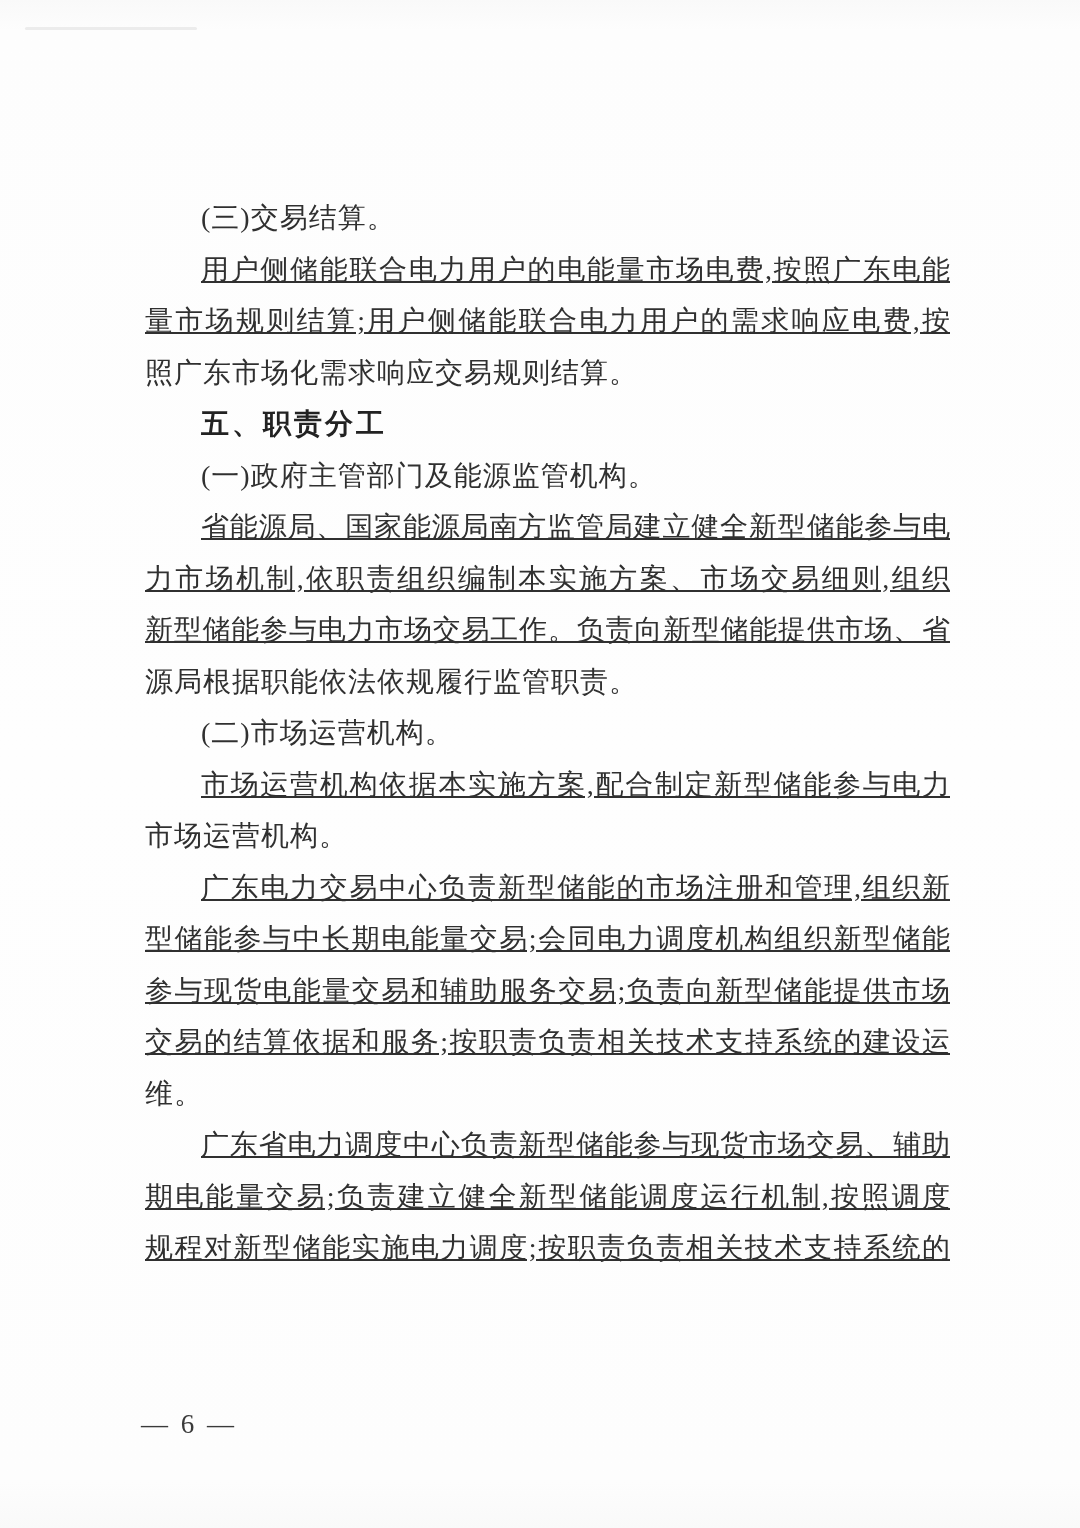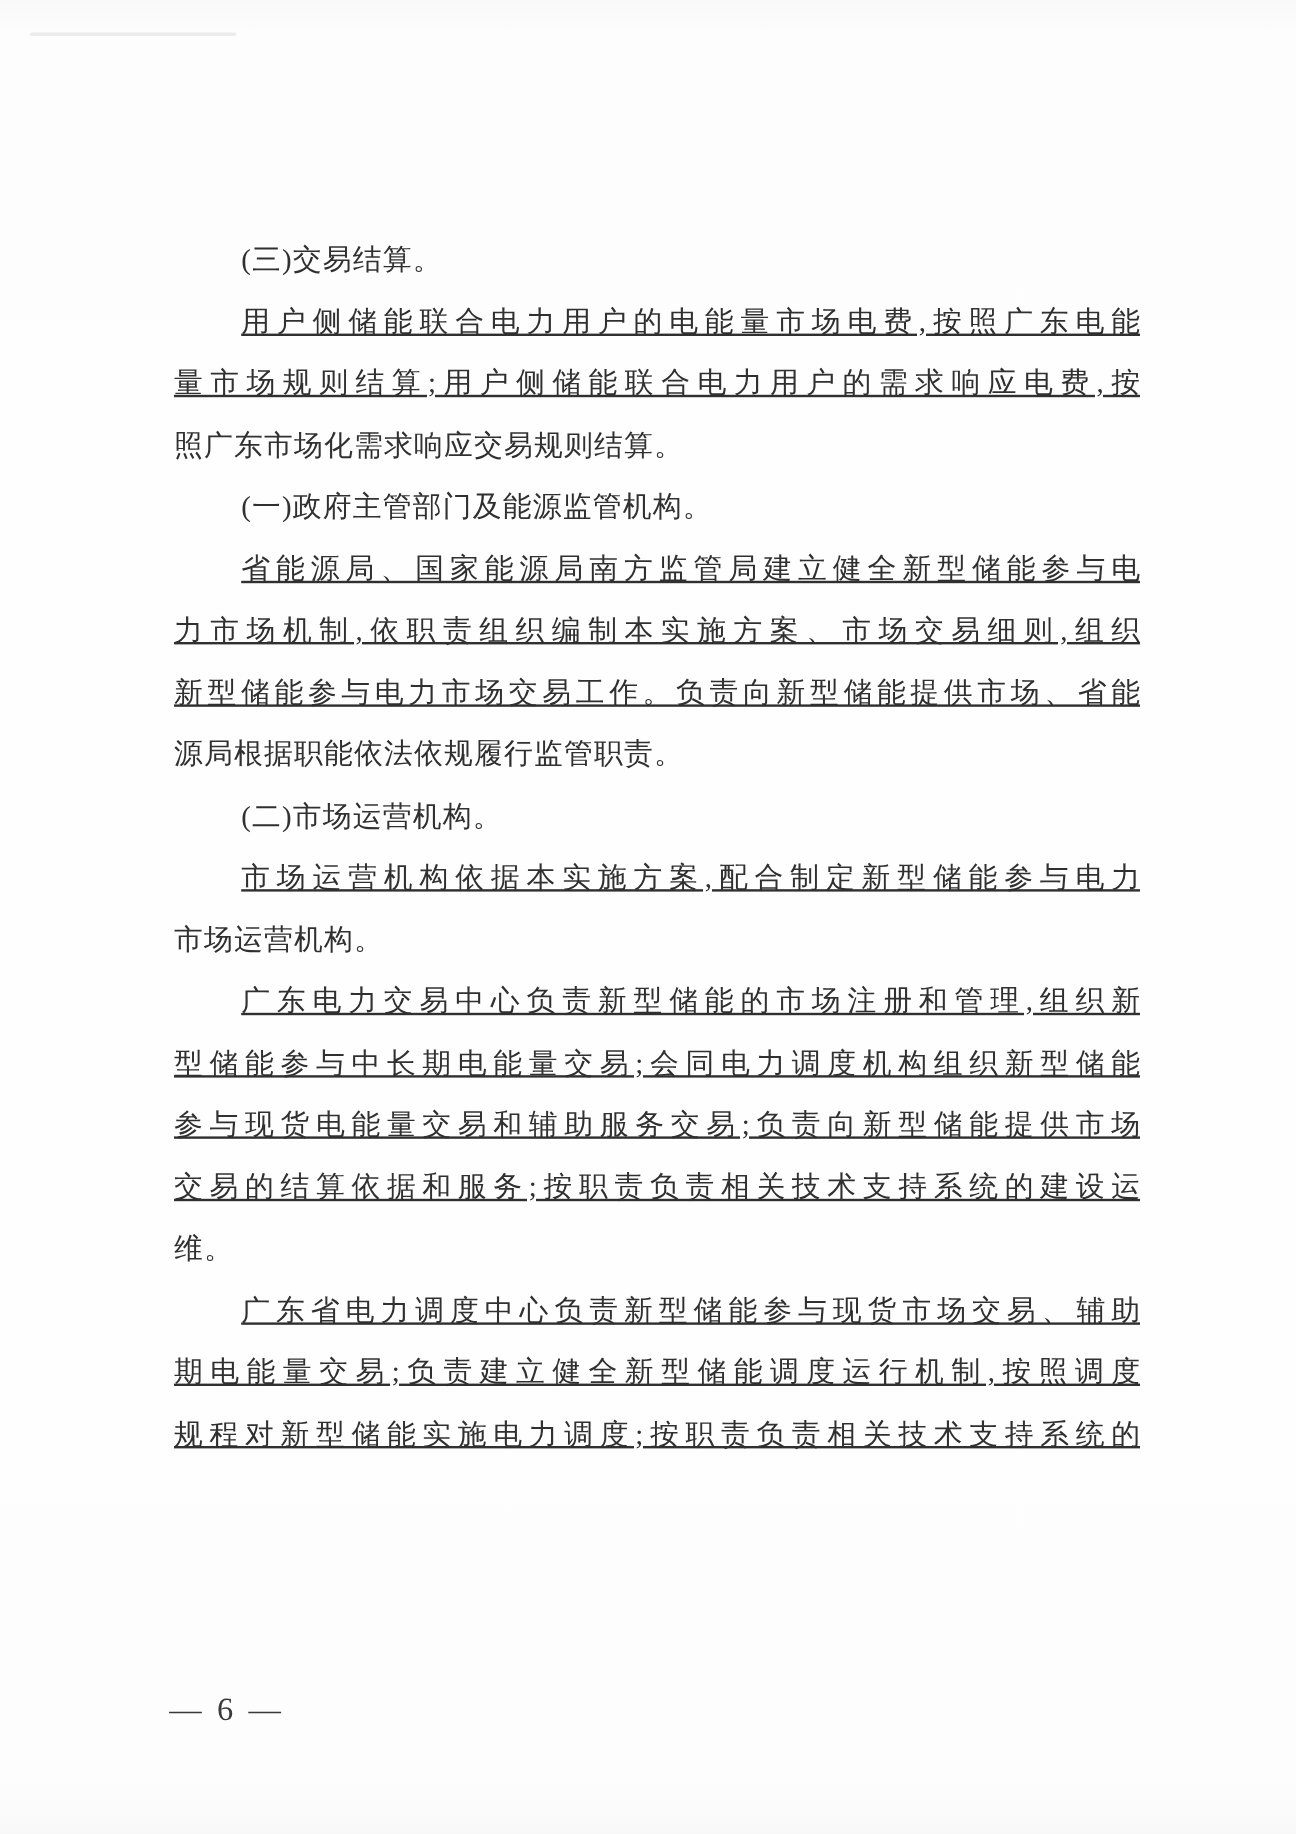--- a/index.html
+++ b/index.html
@@ -26,21 +26,21 @@
     height: 3px;
     background: #ececec;
     border-radius: 2px;
   }
   .content {
     position: absolute;
     left: 145px;
     top: 192px;
     width: 805px;
     color: #303030;
-    font-size: 24px;
+    font-size: 28px;
   }
   .line {
     height: 51.5px;
     line-height: 51.5px;
     white-space: nowrap;
     letter-spacing: 1px;
   }
   .just {
     white-space: normal;
     text-align: justify;
@@ -73,20 +73,21 @@
 
 <div class="page">
 
   <div class="scan-artifact"></div>
 
   <div class="content">
     <div class="line indent">(三)交易结算。</div>
     <div class="line indent just">用户侧储能联合电力用户的电能量市场电费,按照广东电能</div>
     <div class="line just">量市场规则结算;用户侧储能联合电力用户的需求响应电费,按</div>
     <div class="line">照广东市场化需求响应交易规则结算。</div>
+    <div class="line indent bold">五、职责分工</div>
     <div class="line indent">(一)政府主管部门及能源监管机构。</div>
     <div class="line indent just">省能源局、国家能源局南方监管局建立健全新型储能参与电</div>
     <div class="line just">力市场机制,依职责组织编制本实施方案、市场交易细则,组织</div>
     <div class="line just">新型储能参与电力市场交易工作。负责向新型储能提供市场、省能</div>
     <div class="line">源局根据职能依法依规履行监管职责。</div>
     <div class="line indent">(二)市场运营机构。</div>
     <div class="line indent just">市场运营机构依据本实施方案,配合制定新型储能参与电力</div>
     <div class="line">市场运营机构。</div>
     <div class="line indent just">广东电力交易中心负责新型储能的市场注册和管理,组织新</div>
     <div class="line just">型储能参与中长期电能量交易;会同电力调度机构组织新型储能</div>

